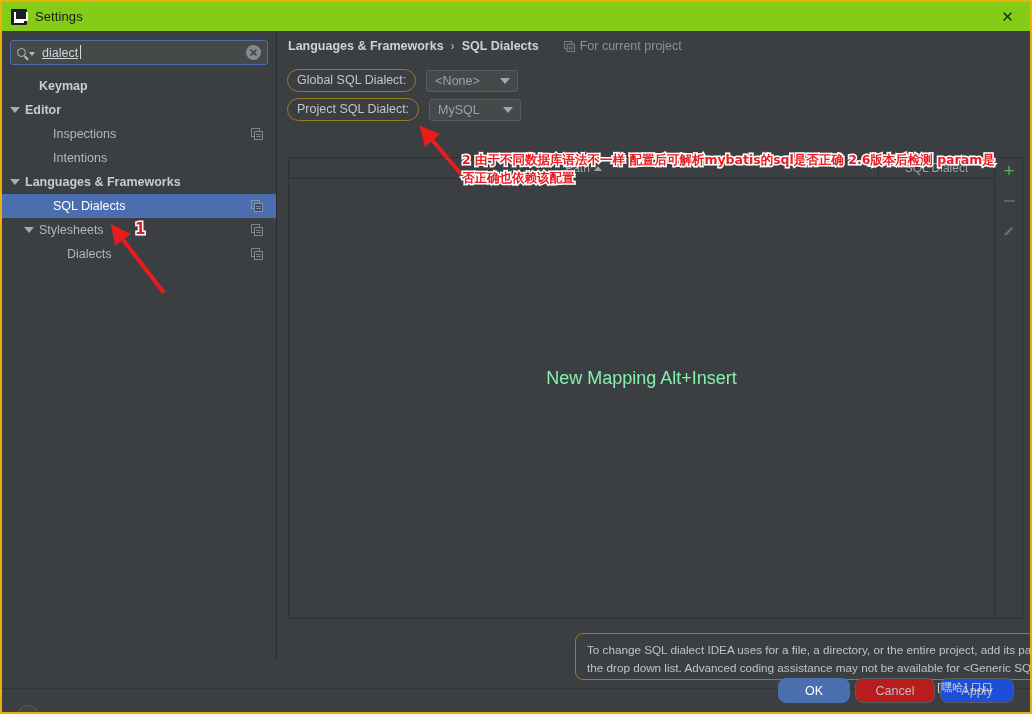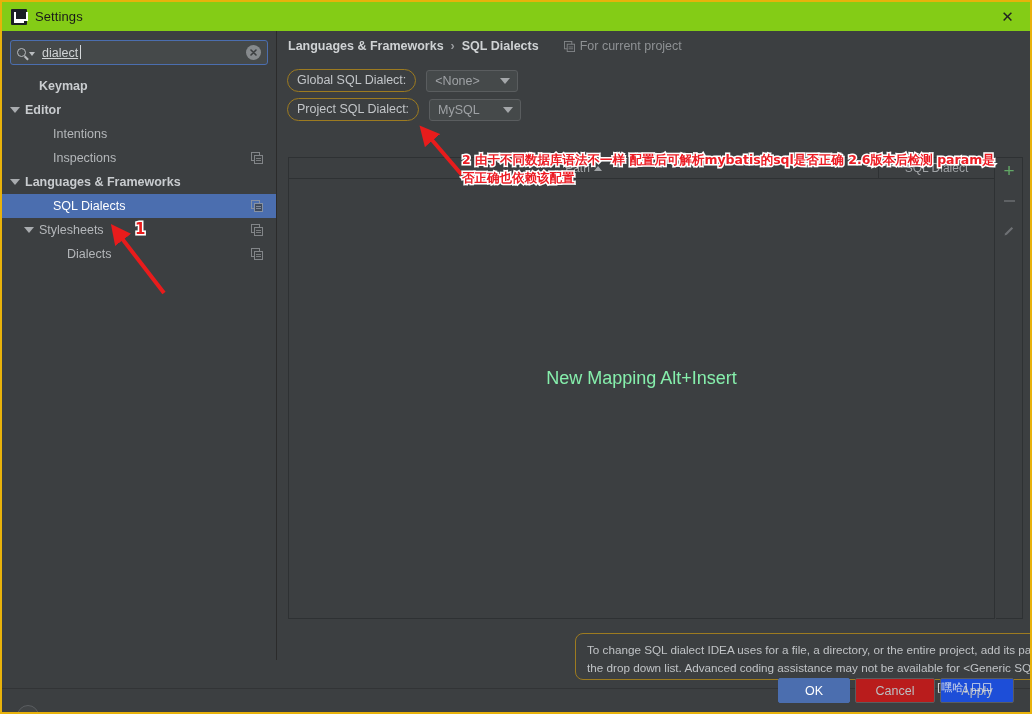--- a/index.html
+++ b/index.html
@@ -240,21 +240,21 @@
     width: 22px; height: 22px; border-radius: 50%;
     border: 1px solid #5b5e61; background: #414446;
     color: #5b9fd6; font-size: 13px; font-weight: bold;
     display: flex; align-items: center; justify-content: center;
     cursor: pointer;
   }
   .btn {
     position: absolute; top: 676px;
     height: 25px;
     display: flex; align-items: center; justify-content: center;
-    font-size: 12.5px; border-radius: 2px; cursor: pointer;
+    font-size: 12.5px; border-radius: 8px; cursor: pointer;
   }
   .btn-ok   { left: 776px; width: 72px; background: #4b6eaf; color: #fff; border: 1px solid #4b6eaf; }
   .btn-cancel { left: 853px; width: 80px; background: #b91c1c; color: #bcbfc2; border: 1px solid #5a5d5f; }
   .btn-apply  { left: 938px; width: 74px; background: #1d4ed8; color: #bcbfc2; border: 1px solid #5a5d5f; }
 
   
   .anno-arrow { position: absolute; pointer-events: none; }
   .anno-num {
     position: absolute;
     font-size: 15px; font-weight: bold; color: #e81c1c;
@@ -313,30 +313,30 @@
           <div class="tree-row bold" style="padding-left: 22px;">
             <span class="tw hidden"></span>
             <span>Keymap</span>
           </div>
           <div class="tree-row bold" style="padding-left: 8px;">
             <span class="tw"></span>
             <span>Editor</span>
           </div>
           <div class="tree-row" style="padding-left: 36px;">
             <span class="tw hidden"></span>
-            <span>Intentions</span>
-          </div>
-          <div class="tree-row" style="padding-left: 36px;">
-            <span class="tw hidden"></span>
             <span>Inspections</span>
             <svg class="copy-ic" viewBox="0 0 12 12">
               <rect x="0.5" y="0.5" width="8" height="8" fill="none" stroke="#9a9da0"></rect>
               <rect x="3.5" y="3.5" width="8" height="8" fill="#3c3f41" stroke="#9a9da0"></rect>
               <path d="M5 6.5h5 M5 8.5h5" stroke="#9a9da0" stroke-width="0.9"></path>
             </svg>
+          </div>
+          <div class="tree-row" style="padding-left: 36px;">
+            <span class="tw hidden"></span>
+            <span>Intentions</span>
           </div>
           <div class="tree-row bold" style="padding-left: 8px;">
             <span class="tw"></span>
             <span>Languages &amp; Frameworks</span>
           </div>
           <div class="tree-row selected" style="padding-left: 36px;">
             <span class="tw hidden"></span>
             <span>SQL Dialects</span>
             <svg class="copy-ic" viewBox="0 0 12 12">
               <rect x="0.5" y="0.5" width="8" height="8" fill="none" stroke="#9a9da0"></rect>

